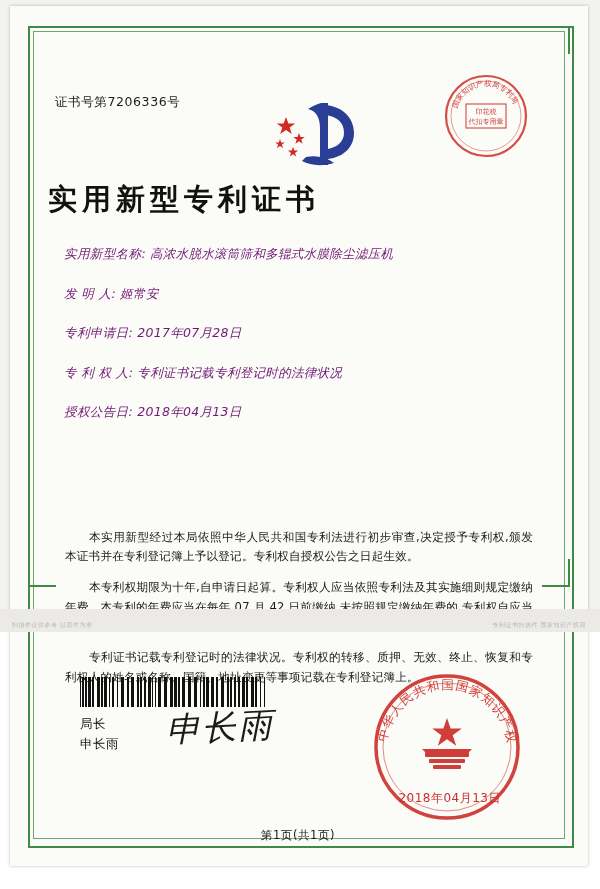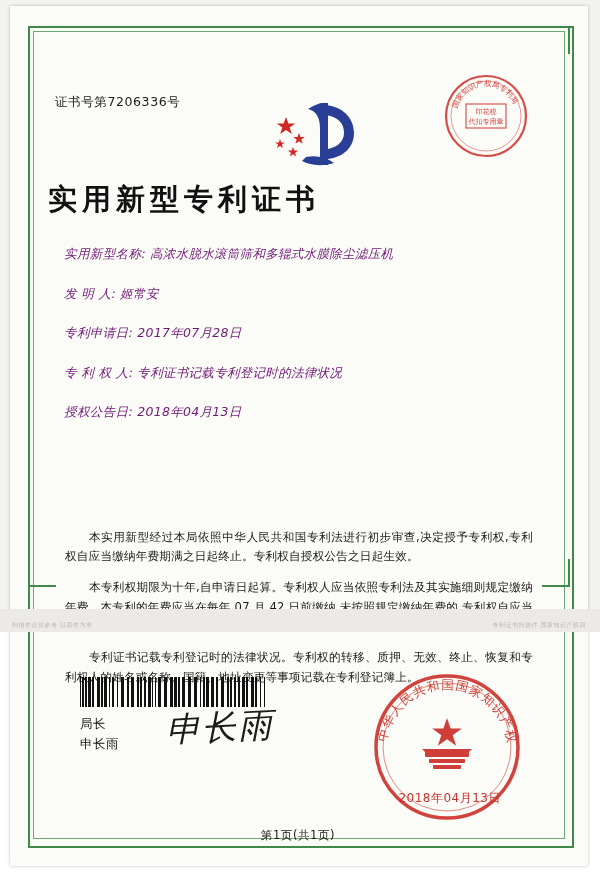--- a/index.html
+++ b/index.html
@@ -316,21 +316,21 @@
         <span class="field-label">专 利 权 人:</span>
         <span class="field-value">专利证书记载专利登记时的法律状况</span>
       </div>
       <div class="field-row">
         <span class="field-label">授权公告日:</span>
         <span class="field-value">2018年04月13日</span>
       </div>
     </div>
 
     <div class="body-text">
-      <p class="para">本实用新型经过本局依照中华人民共和国专利法进行初步审查,决定授予专利权,专利权自应当缴纳年费期满之日起终止。专利权自授权公告之日起生效。</p>
+      <p class="para">本实用新型经过本局依照中华人民共和国专利法进行初步审查,决定授予专利权,颁发本证书并在专利登记簿上予以登记。专利权自授权公告之日起生效。</p>
       <p class="para">本专利权期限为十年,自申请日起算。专利权人应当依照专利法及其实施细则规定缴纳年费。本专利的年费应当在每年 07 月 42 日前缴纳,未按照规定缴纳年费的,专利权自应当缴纳年费期满之日起终止。</p>
       <p class="para">专利证书记载专利登记时的法律状况。专利权的转移、质押、无效、终止、恢复和专利权人的姓名或名称、国籍、地址变更等事项记载在专利登记簿上。</p>
     </div>
 
     <div class="barcode" id="barcode">
         <i style="width: 1px; margin-right: 1px;"></i>
         <i style="width: 2px; margin-right: 1px;"></i>
         <i style="width: 2px; margin-right: 1px;"></i>
         <i style="width: 3px; margin-right: 1px;"></i>
         <i style="width: 2px; margin-right: 3px;"></i>

